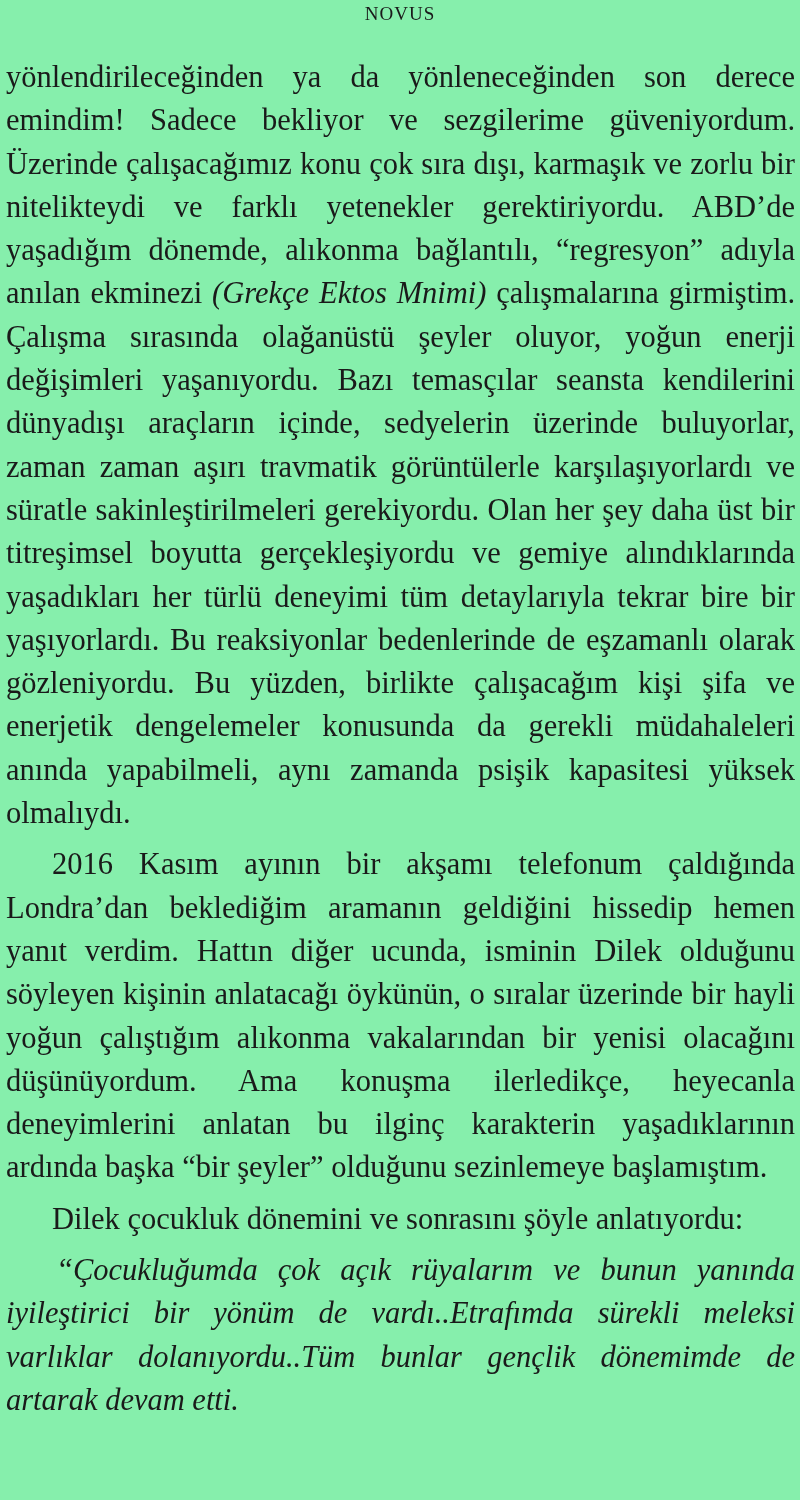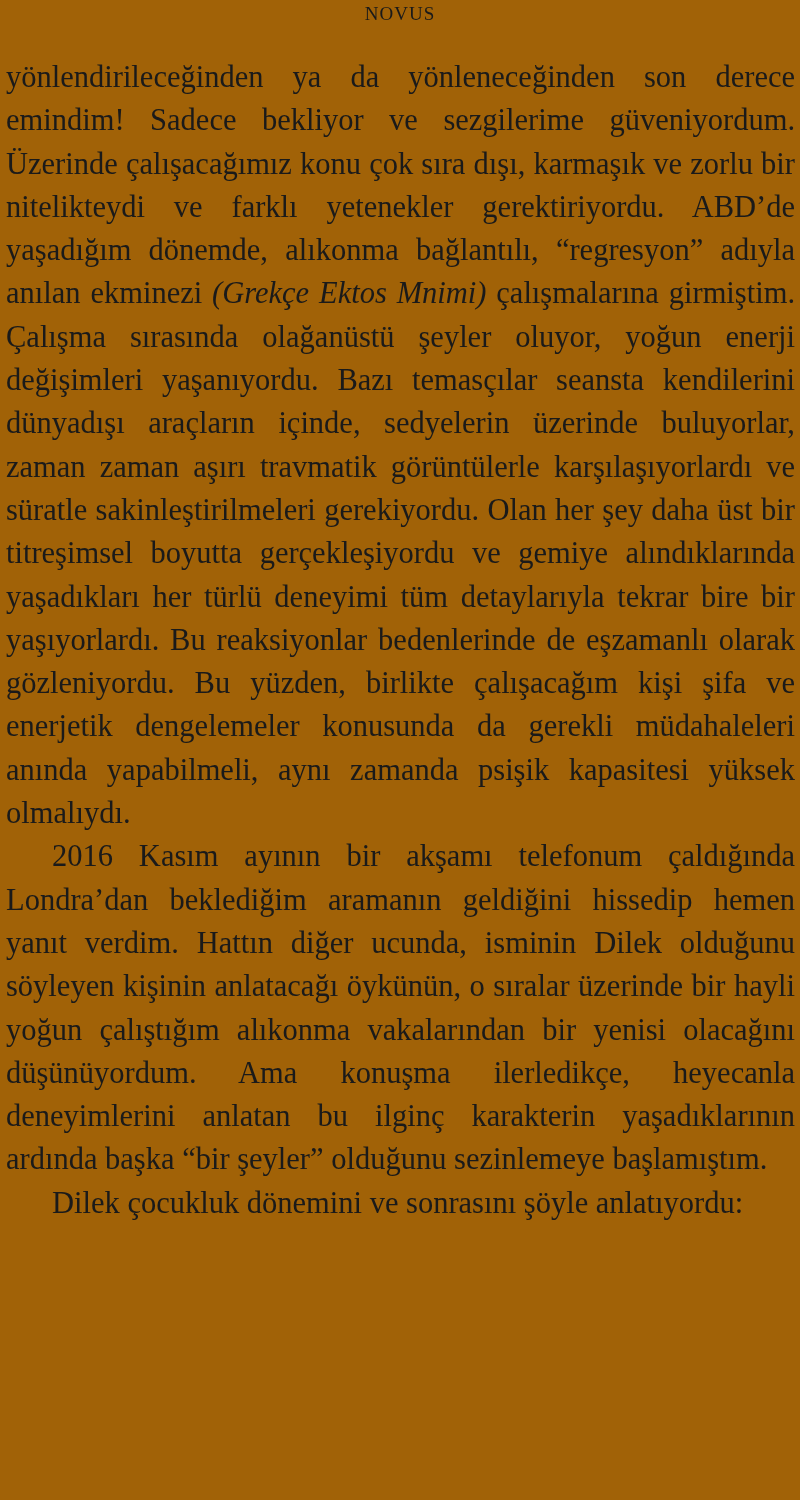--- a/index.html
+++ b/index.html
@@ -4,21 +4,21 @@
 <style>
   html, body {
     margin: 0;
     padding: 0;
     background: #ffffff;
   }
   .page {
     position: relative;
     width: 800px;
     height: 1500px;
-    background: #a16207;
+    background: #86efac;
     overflow: hidden;
     font-family: "Liberation Serif", "DejaVu Serif", serif;
     color: #1a1a1a;
     box-sizing: border-box;
   }
 
   
   .running-head {
     position: absolute;
     top: 2px;
@@ -45,21 +45,21 @@
     text-align: justify;
     text-justify: inter-word;
     font-size: 30.5px;
     line-height: 43.3px;
     color: #1a1a1a;
     hyphens: manual;
     -webkit-hyphens: manual;
     word-spacing: 0px;
   }
   p.body + p.body {
-    margin-top: 0;
+    margin-top: 8px;
   }
   p.indent {
     text-indent: 46px;
   }
   p.quote {
     font-style: italic;
     text-indent: 50px;
   }
 
   b.bold { font-weight: 400; }
@@ -85,17 +85,18 @@
   <div class="running-head">NOVUS</div>
 
   <div class="textblock">
 
     <p class="body"><span>yönlendirileceğinden ya da yönleneceğinden son derece emindim! Sadece bekliyor ve sezgilerime güveniyordum. Üzerinde çalışacağımız konu çok sıra dışı, karmaşık ve zorlu bir nitelikteydi ve farklı yetenekler gerektiriyordu. ABD’de yaşadığım dönemde, alıkonma bağlantılı, “regresyon” adıyla anılan </span><b class="bold">ekminezi</b><span> </span><i class="ital">(Grekçe Ektos Mnimi)</i><span> çalışmalarına girmiştim. Çalışma sırasında olağanüstü şeyler oluyor, yoğun enerji değişimleri yaşanıyordu. Bazı temasçılar seansta kendilerini dünyadışı araçların içinde, sedyelerin üzerinde buluyorlar, zaman zaman aşırı travmatik görüntülerle karşılaşıyorlardı ve süratle sakinleştirilmeleri gerekiyordu. Olan her şey daha üst bir titreşimsel boyutta gerçekleşiyordu ve gemiye alındıklarında yaşadıkları her türlü deneyimi tüm detaylarıyla tekrar bire bir yaşıyorlardı. Bu reaksiyonlar bedenlerinde de eşzamanlı olarak gözleniyordu. Bu yüzden, birlikte çalışacağım kişi şifa ve enerjetik dengelemeler konusunda da gerekli müdahaleleri anında yapabilmeli, aynı zamanda psişik kapasitesi yüksek olmalıydı.</span></p>
 
     <p class="body indent">2016 Kasım ayının bir akşamı telefonum çaldığında Londra’dan beklediğim aramanın geldiğini hissedip hemen yanıt verdim. Hattın diğer ucunda, isminin Dilek olduğunu söyleyen kişinin anlatacağı öykünün, o sıralar üzerinde bir hayli yoğun çalıştığım alıkonma vakalarından bir yenisi olacağını düşünüyordum. Ama konuşma ilerledikçe, heyecanla deneyimlerini anlatan bu ilginç karakterin yaşadıklarının ardında başka “bir şeyler” olduğunu sezinlemeye başlamıştım.</p>
 
     <p class="body indent">Dilek çocukluk dönemini ve sonrasını şöyle anlatıyordu:</p>
 
+    <p class="body quote">“Çocukluğumda çok açık rüyalarım ve bunun yanında iyileştirici bir yönüm de vardı..Etrafımda sürekli meleksi varlıklar dolanıyordu..Tüm bunlar gençlik dönemimde de artarak devam etti.</p>
 
   </div>
 
 
 </div>
 
 </body></html>

